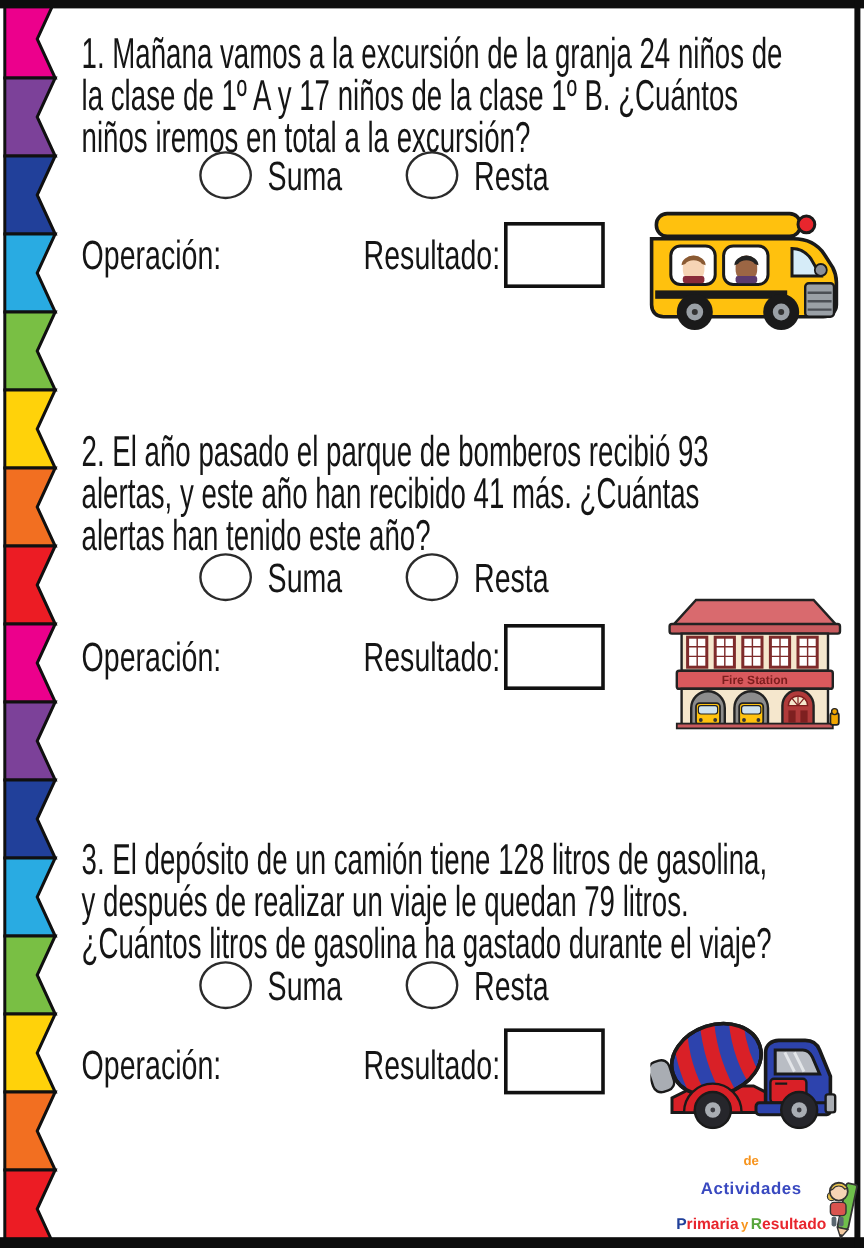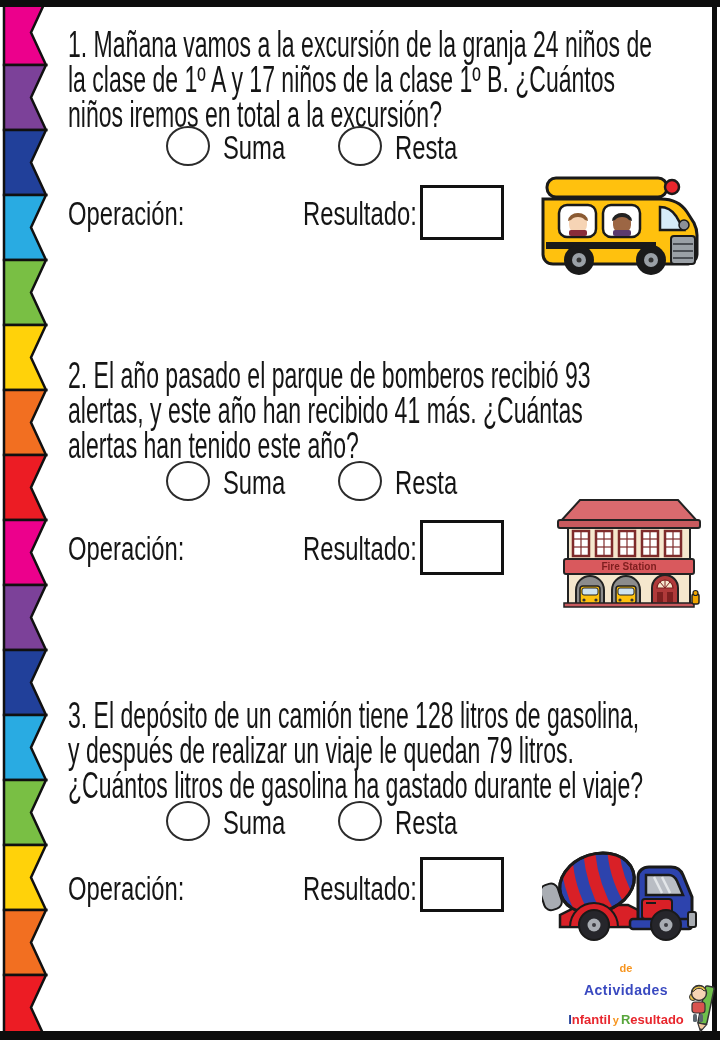--- a/index.html
+++ b/index.html
@@ -240,21 +240,21 @@
       <circle cx="52" cy="90" r="2" fill="#3c3c42"></circle>
       <circle cx="124" cy="90" r="15" fill="#26262b" stroke="#1a1a1a" stroke-width="2"></circle>
       <circle cx="124" cy="90" r="6.5" fill="#A9ADB3"></circle>
       <circle cx="124" cy="90" r="2" fill="#3c3c42"></circle>
     </svg>
   </div>
 
   <div>
     <div class="logo-line logo-a">Actividades</div>
     <div class="logo-line logo-de">de</div>
-    <div class="logo-line logo-ip"><span class="w inf">Infantil</span><span class="w yy">y</span><span class="w pri">Resultado</span></div>
+    <div class="logo-line logo-ip"><span class="w inf">Primaria</span><span class="w yy">y</span><span class="w pri">Resultado</span></div>
     <svg class="illus" style="left:688px;top:980px" width="30" height="54" viewBox="0 0 30 54">
       <g transform="rotate(12 17 28)">
         <rect x="13" y="6" width="9" height="38" rx="2" fill="#6FBF4B" stroke="#333" stroke-width="1.5"></rect>
         <polygon points="13,44 22,44 17.5,52" fill="#F2C9A0" stroke="#333" stroke-width="1.2"></polygon>
         <polygon points="16,49 19,49 17.5,52" fill="#333"></polygon>
       </g>
       <circle cx="5" cy="17" r="3.5" fill="#E8C24A" stroke="#333" stroke-width="1"></circle>
       <circle cx="11" cy="13" r="7.5" fill="#F6D4B5" stroke="#333" stroke-width="1.5"></circle>
       <path d="M4,12 a7.5,7.5 0 0 1 14,-2 l-2,1 a6,6 0 0 0 -10,0 z" fill="#E8C24A" stroke="#333" stroke-width="1"></path>
       <rect x="4" y="22" width="13" height="11" rx="3" fill="#D9534F" stroke="#333" stroke-width="1.2"></rect>

